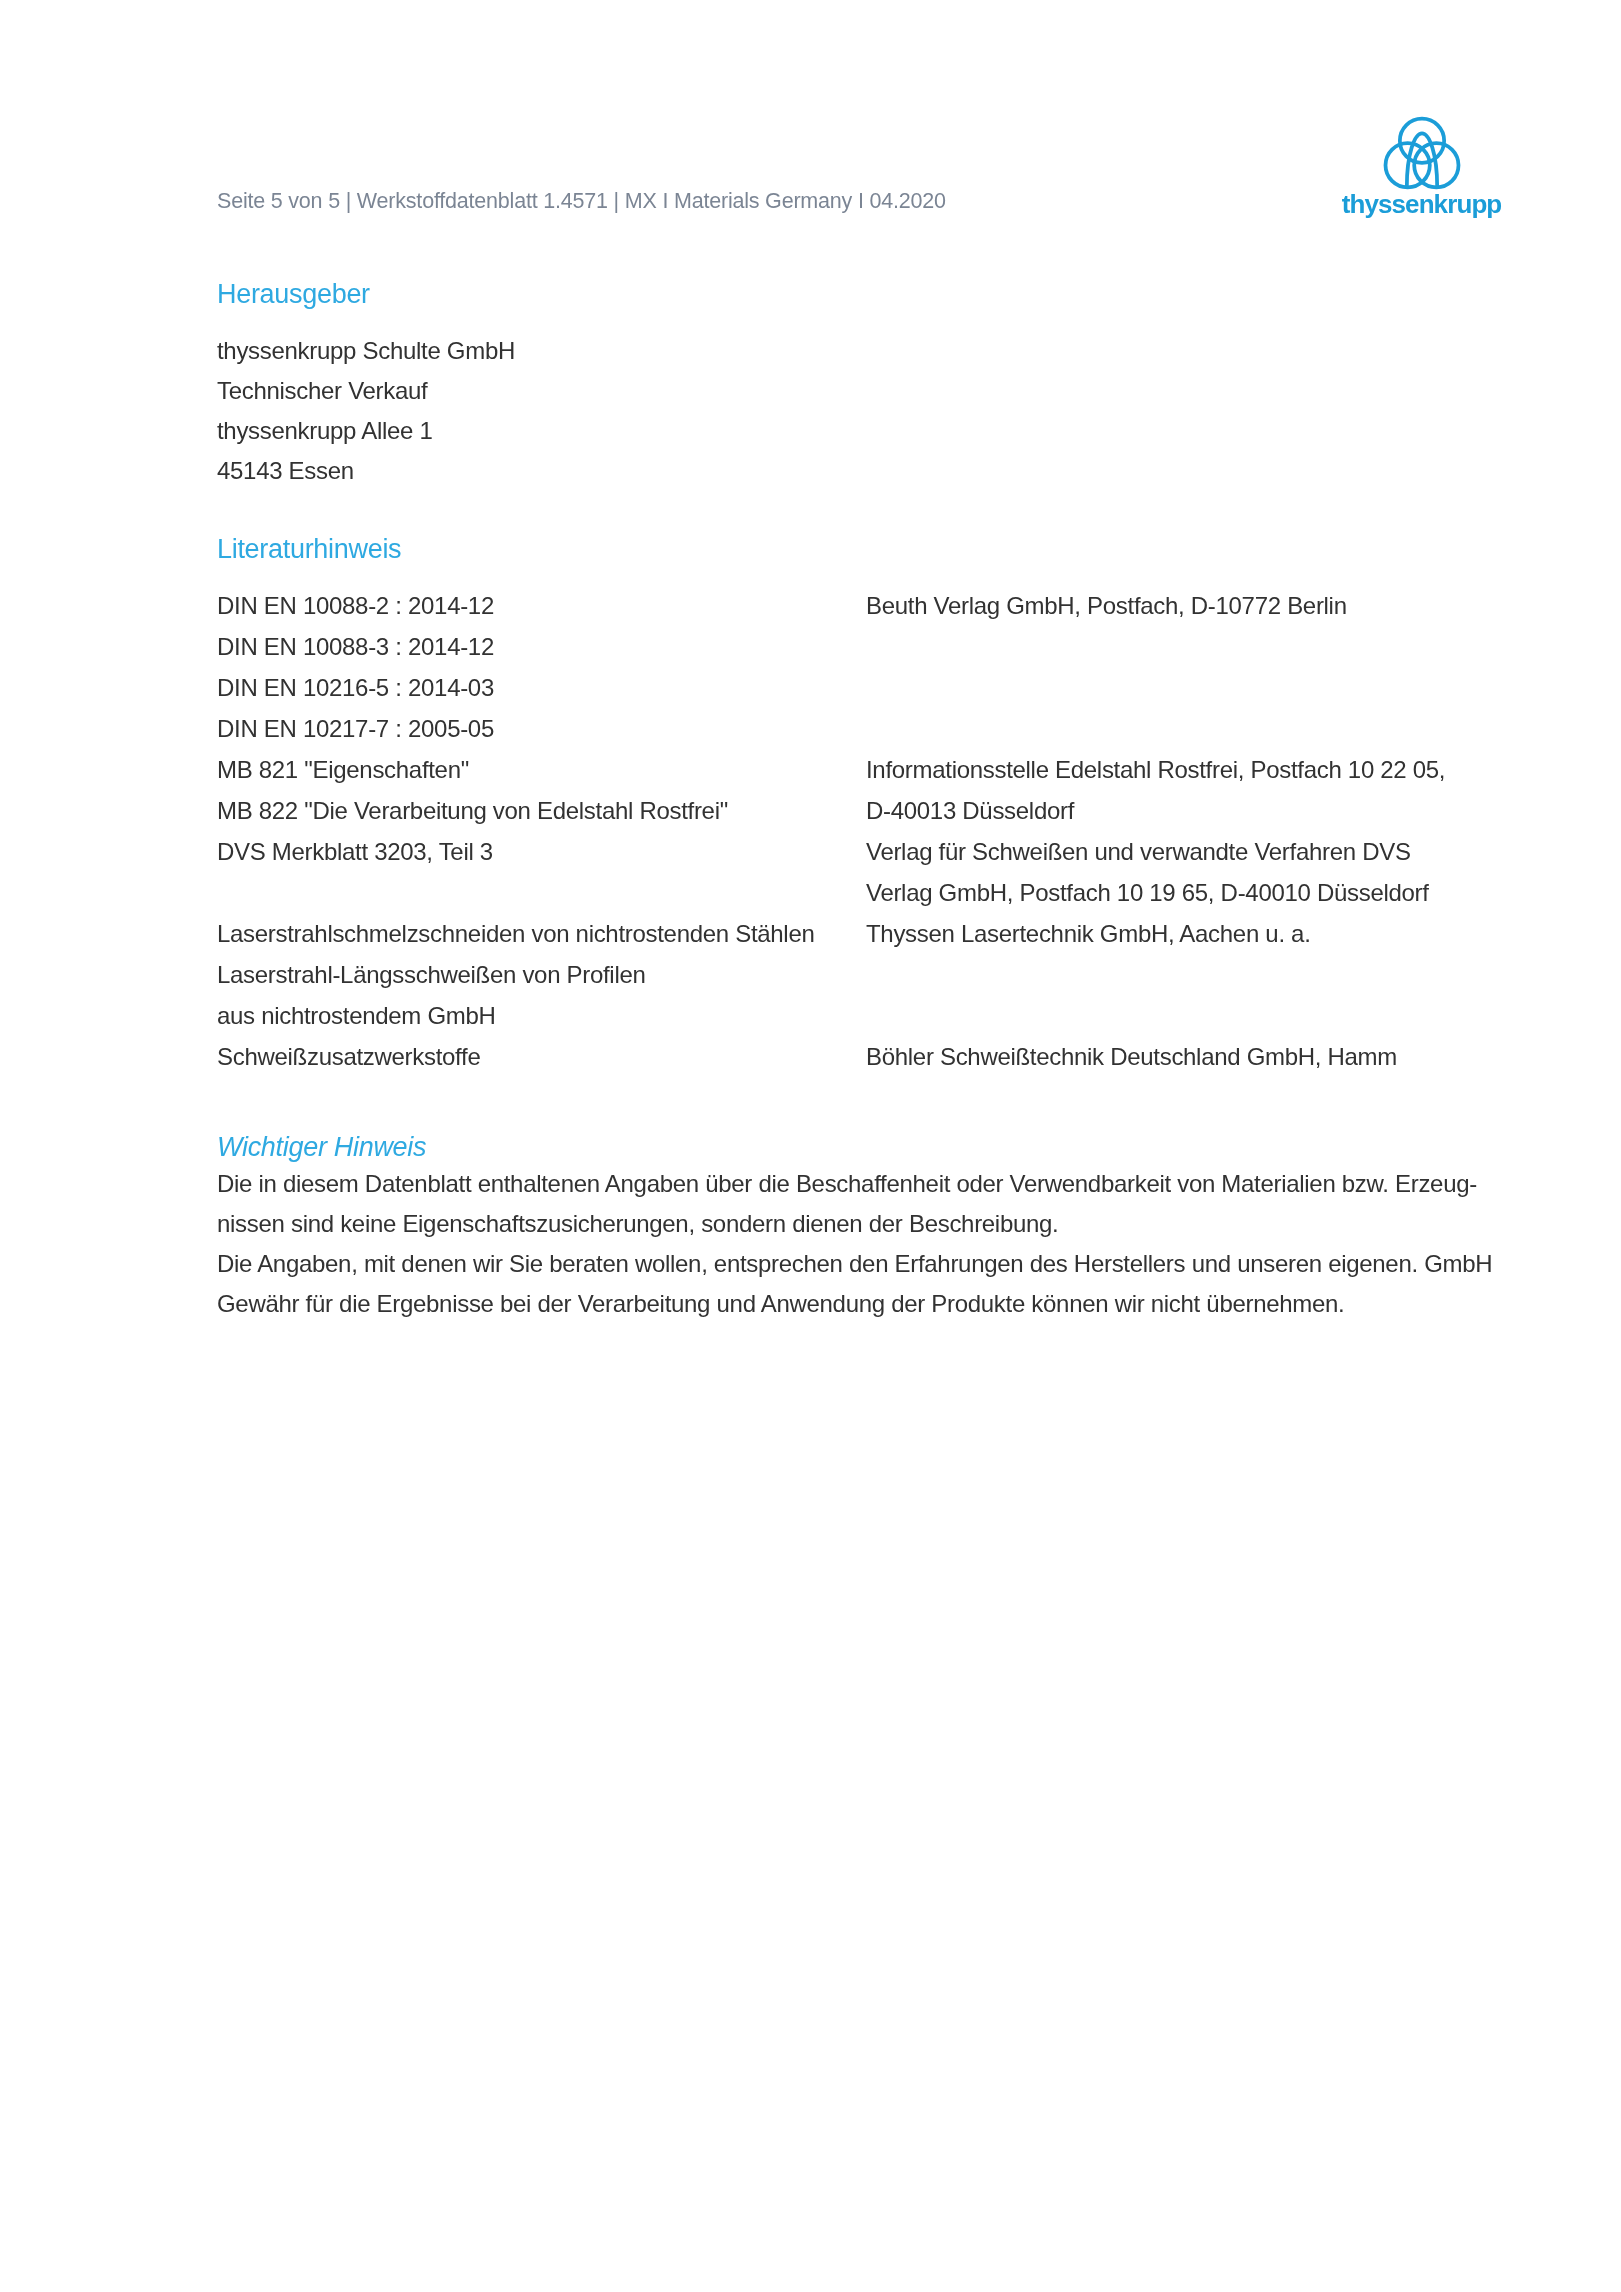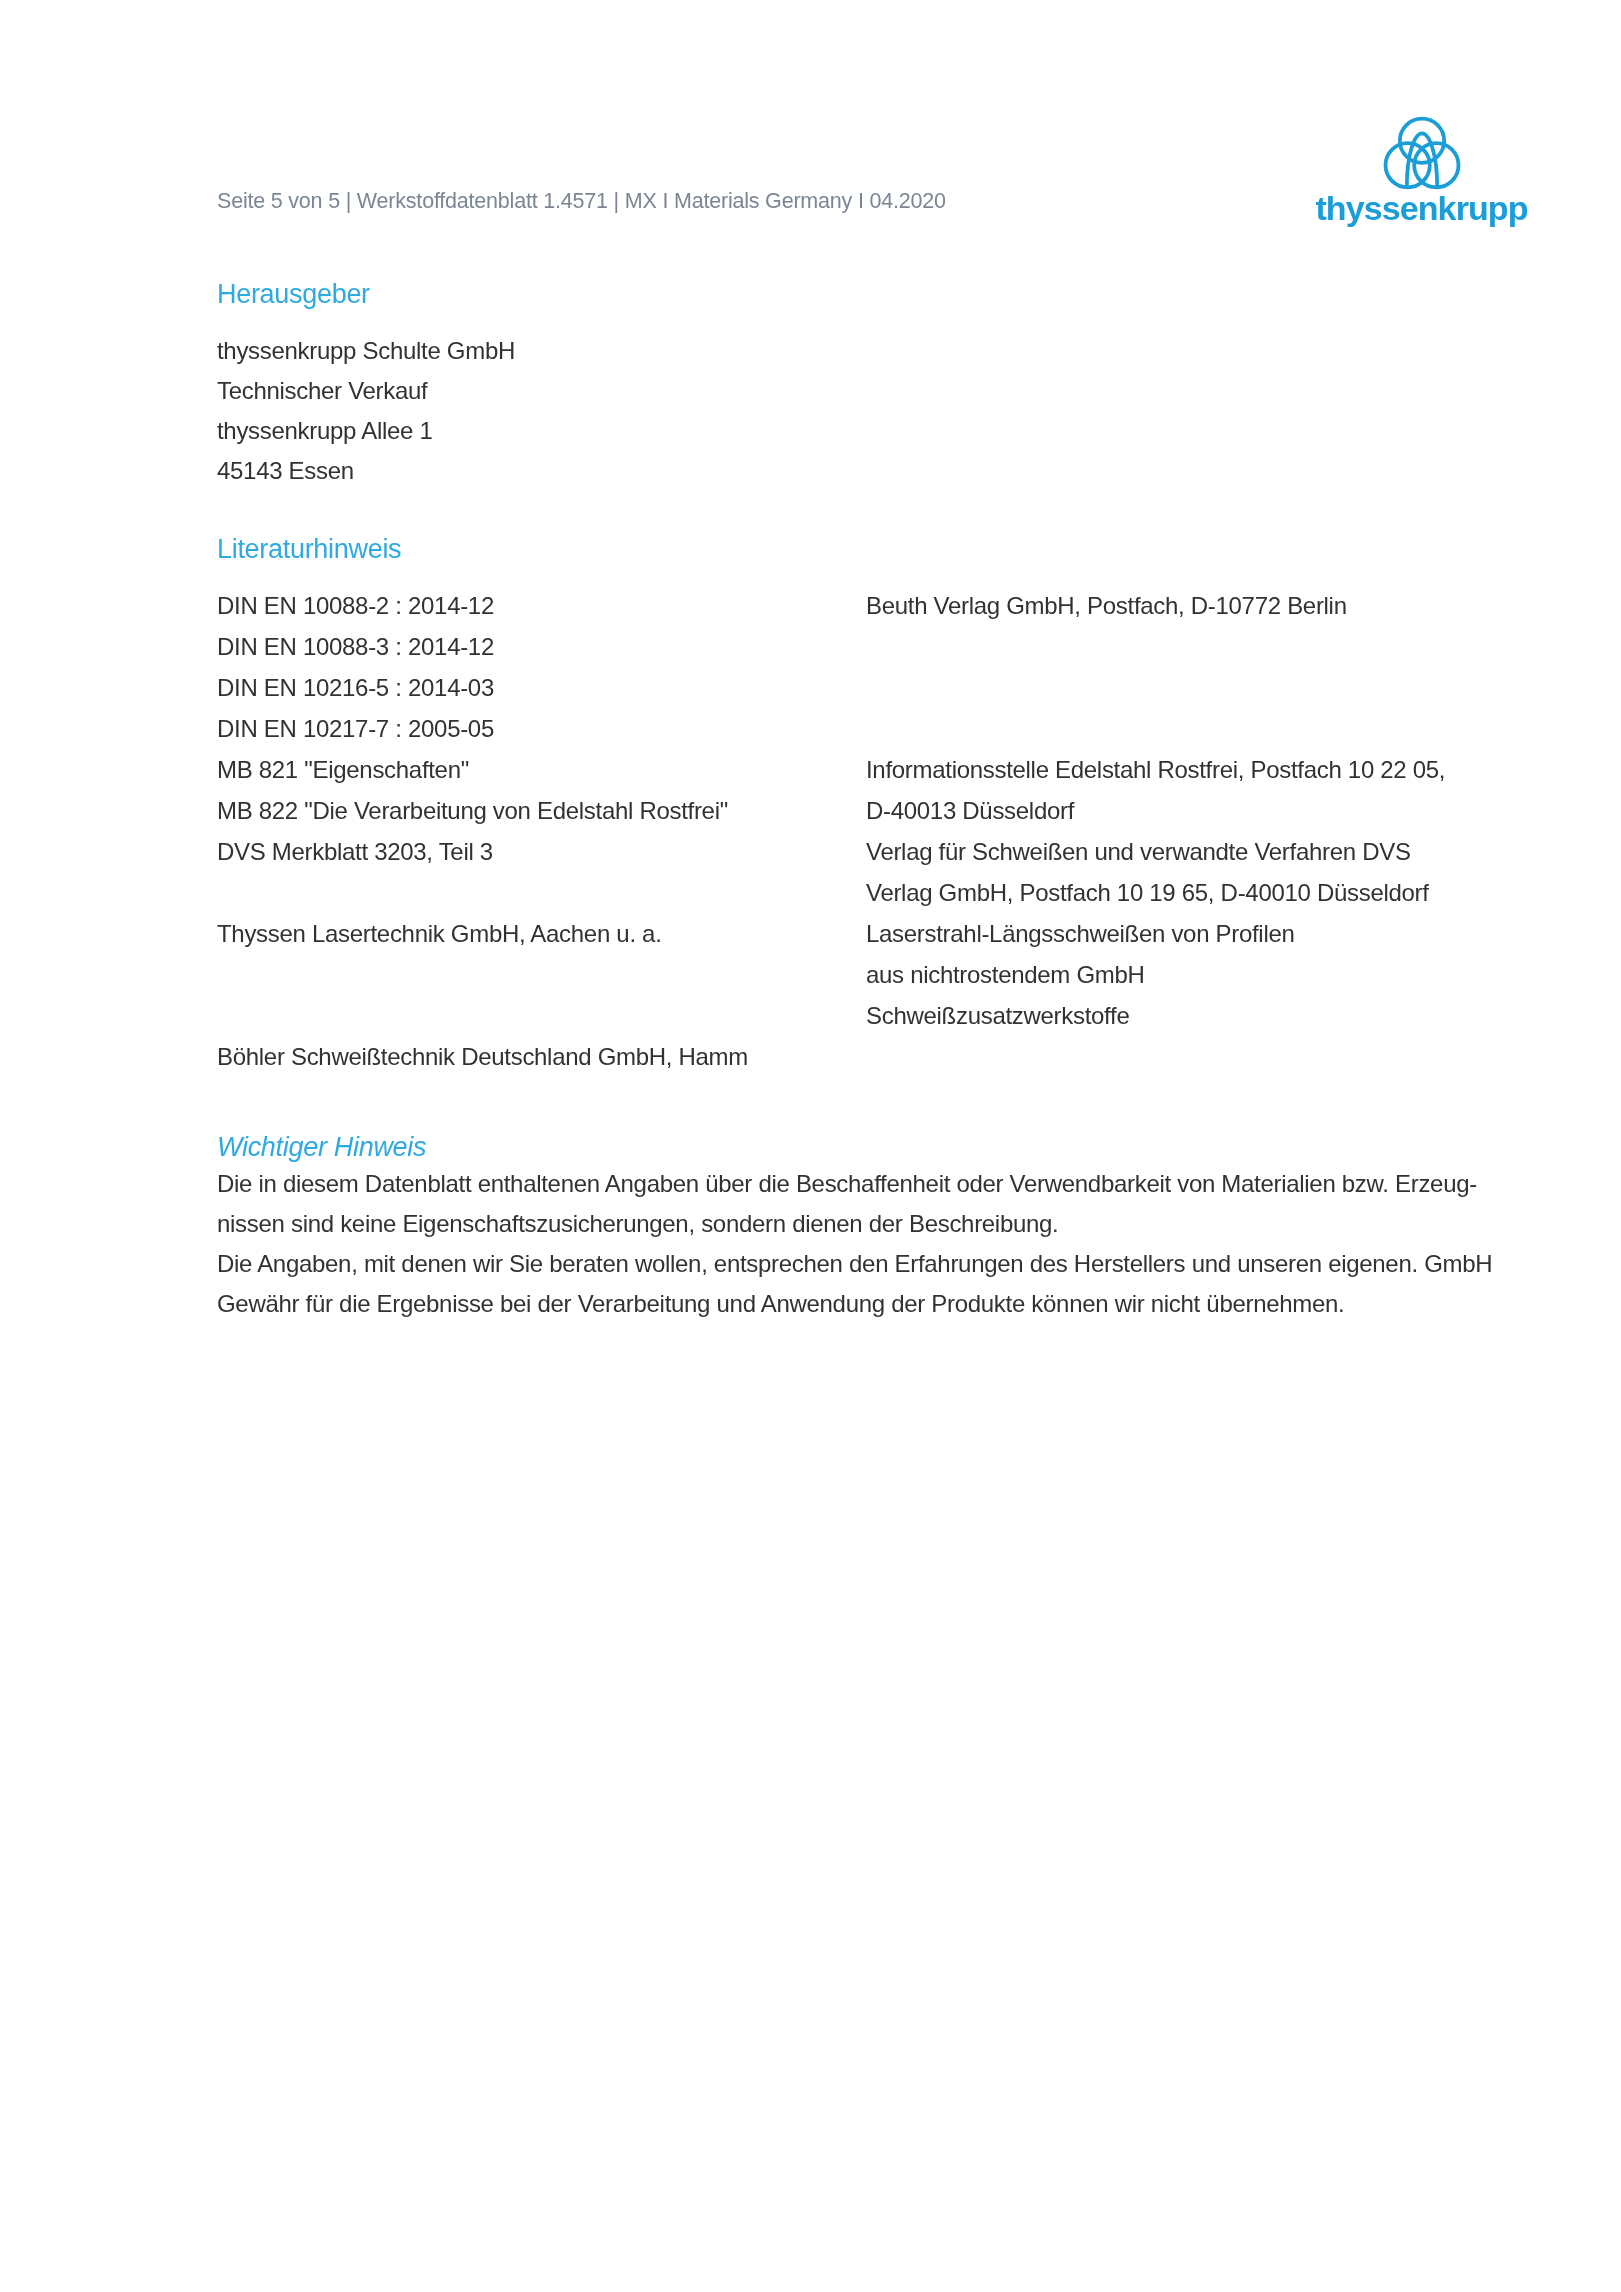--- a/index.html
+++ b/index.html
@@ -36,21 +36,21 @@
     left: 1308px;
     top: 116px;
     width: 179px;
     display: flex;
     flex-direction: column;
     align-items: center;
   }
   .logo svg { display: block; }
   .wordmark {
     margin-top: 0.9px;
-    font-size: 34px;
+    font-size: 26px;
     font-weight: 600;
     letter-spacing: -0.9px;
     line-height: 1;
     color: var(--logo-blue, #1b9dd8);
     white-space: nowrap;
   }
 
   
   .section-heading {
     position: absolute;
@@ -152,20 +152,21 @@
 
       <div class="lit-cell lit-left">MB 822 "Die Verarbeitung von Edelstahl Rostfrei"</div>
       <div class="lit-cell lit-right">D-40013 Düsseldorf</div>
 
       <div class="lit-cell lit-left">DVS Merkblatt 3203, Teil 3</div>
       <div class="lit-cell lit-right">Verlag für Schweißen und verwandte Verfahren DVS</div>
 
       <div class="lit-cell lit-left"></div>
       <div class="lit-cell lit-right">Verlag GmbH, Postfach 10 19 65, D-40010 Düsseldorf</div>
 
+      <div class="lit-cell lit-left">Laserstrahlschmelzschneiden von nichtrostenden Stählen</div>
       <div class="lit-cell lit-right">Thyssen Lasertechnik GmbH, Aachen u. a.</div>
 
       <div class="lit-cell lit-left">Laserstrahl-Längsschweißen von Profilen</div>
       <div class="lit-cell lit-right"></div>
 
       <div class="lit-cell lit-left">aus nichtrostendem GmbH</div>
       <div class="lit-cell lit-right"></div>
 
       <div class="lit-cell lit-left">Schweißzusatzwerkstoffe</div>
       <div class="lit-cell lit-right">Böhler Schweißtechnik Deutschland GmbH, Hamm</div>

